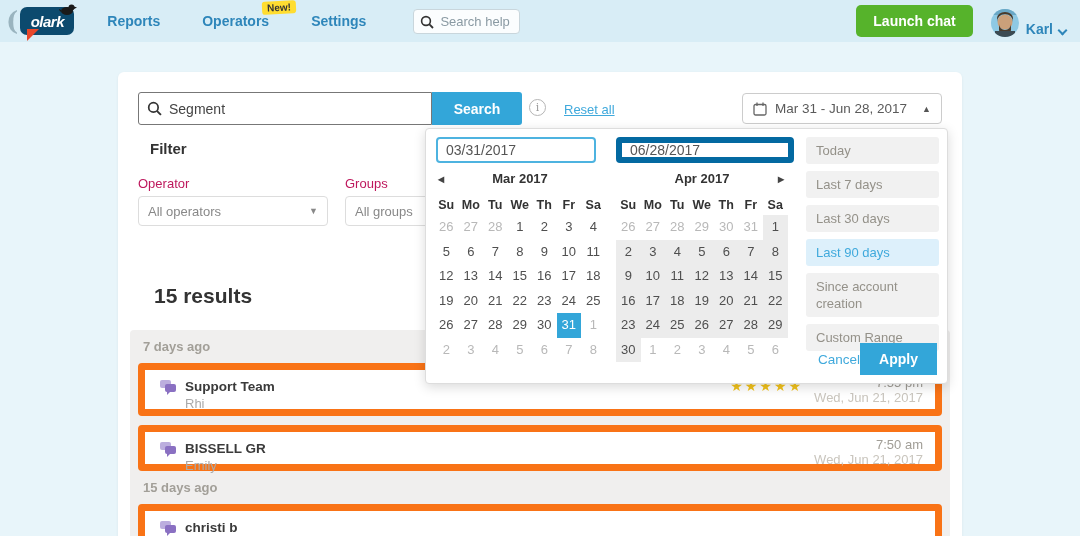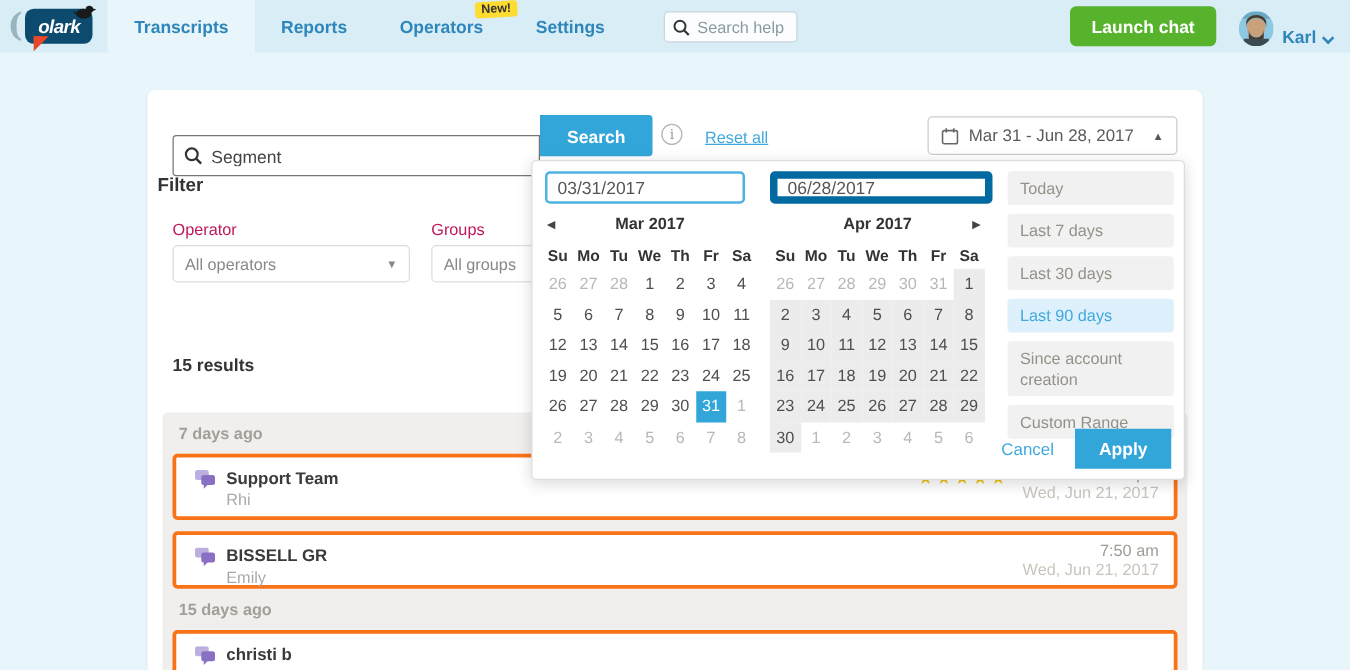--- a/index.html
+++ b/index.html
@@ -34,50 +34,50 @@
     padding:8px 17px; border-radius:5px; cursor:pointer; font-family:"Liberation Sans",sans-serif; }
   .avatar { width:28px; height:28px; border-radius:50%; overflow:hidden; margin-left:18px; cursor:pointer; }
   .username { color:#2e86ba; font-weight:bold; font-size:14px; margin-left:7px; cursor:pointer; }
   .chev { display:inline-block; width:7px; height:7px; border-right:2px solid #2e86ba;
     border-bottom:2px solid #2e86ba; transform:rotate(45deg); margin-left:6px; margin-bottom:3px; }
 
   
   .card { position:absolute; left:118px; top:72px; width:844px; height:490px;
     background:#fff; border-radius:6px; box-shadow:0 1px 3px rgba(0,0,0,.06); }
 
-  .seg-wrap { position:absolute; left:20px; top:20px; width:294px; height:33px;margin-top:16px; }
+  .seg-wrap { position:absolute; left:20px; top:20px; width:294px; height:33px; }
   .seg-wrap input { width:100%; height:100%; border:1px solid #777; border-radius:3px 0 0 3px;
     padding:0 8px 0 30px; font-size:14px; color:#444; font-family:"Liberation Sans",sans-serif; }
   .seg-wrap svg { position:absolute; left:9px; top:9px; }
   .search-btn { position:absolute; left:314px; top:20px; width:90px; height:33px;
     background:#33a6d9; border:none; border-radius:0 3px 3px 0; color:#fff; font-weight:bold;
     font-size:14px; cursor:pointer; font-family:"Liberation Sans",sans-serif; }
   .info { position:absolute; left:411px; top:27px; width:17px; height:17px; border:1px solid #b5b5b5;
     border-radius:50%; color:#9a9a9a; font-size:11px; text-align:center; line-height:15px;
     font-family:"DejaVu Serif",serif; cursor:pointer; }
   .reset { position:absolute; left:446px; top:30px; color:#3fa9dc; font-size:13px;
     text-decoration:underline; cursor:pointer; }
   .range-btn { position:absolute; left:624px; top:21px; width:200px; height:31px; background:#fff;
     border:1px solid #ccc; border-radius:4px; display:flex; align-items:center; padding:0 10px;
     cursor:pointer; }
   .range-btn .txt { color:#5a5a5a; font-size:13.5px; margin-left:8px; }
   .range-btn .up { margin-left:auto; color:#555; font-size:9px; }
 
-  .filter-title { position:absolute; left:8px; top:68px; font-size:15px; font-weight:bold; color:#333; }
+  .filter-title { position:absolute; left:32px; top:68px; font-size:15px; font-weight:bold; color:#333; }
   .f-label { position:absolute; top:104px; font-size:13px; color:#be185d; }
   .f-select { position:absolute; top:124px; width:190px; height:30px; border:1px solid #ddd;
     border-radius:4px; background:#fff; display:flex; align-items:center; padding:0 9px;
     font-size:13px; color:#888; cursor:pointer; }
   .f-select .dn { margin-left:auto; color:#888; font-size:9px; }
 
-  .results-title { position:absolute; left:20px; top:212px; font-size:14px; font-weight:bold; color:#333; }
+  .results-title { position:absolute; left:36px; top:212px; font-size:21px; font-weight:bold; color:#333; }
   .res-box { position:absolute; left:12px; top:258px; width:820px; height:300px;
     background:#f0efee; border-radius:4px; }
   .grp-age { margin:0 0 0 13px; padding-top:9px; color:#a29f98; font-size:13px; font-weight:bold; }
-  .row { position:relative; margin:9px 8px 0 8px; background:#fff; border:3px solid #f97316;
+  .row { position:relative; margin:9px 8px 0 8px; background:#fff; border:7px solid #f97316;
     border-radius:4px; cursor:pointer; }
   .row .cicon { position:absolute; left:15px; top:10px; }
   .row .nm { position:absolute; left:40px; top:9px; font-size:13.5px; font-weight:bold; color:#3a3a3a; }
   .row .op { position:absolute; left:40px; top:26px; font-size:13px; color:#aaa; }
   .row .stars { position:absolute; right:132px; top:8px; color:#f1c21c; font-size:14px; letter-spacing:2px; }
   .row .tblock { position:absolute; right:12px; top:5px; text-align:right; }
   .row .tm { font-size:13px; color:#a09d96; }
   .row .dt { font-size:13px; color:#c9c5bd; }
 
   
@@ -96,21 +96,21 @@
   .wd { height:20px; text-align:center; font-size:12.5px; font-weight:bold; color:#333; line-height:20px; }
   .day { height:24.5px; text-align:center; font-size:13px; color:#4f4f4f; line-height:24.5px; cursor:pointer; }
   .day.muted { color:#b8b8b8; }
   .day.range { background:#ececec; }
   .day.sel { background:#33a6d9; color:#fff; }
   .presets { position:absolute; left:380px; top:8px; width:133px; display:flex; flex-direction:column; gap:7px; }
   .preset { background:#f1f1f1; border:none; border-radius:3px; color:#949189; font-size:13px;
     text-align:left; padding:5px 10px; min-height:26px; cursor:pointer; line-height:17px;
     font-family:"Liberation Sans",sans-serif; }
   .preset.active { background:#ddf0fb; color:#3fa9dc; }
-  .dp-actions { position:absolute; right:10px; bottom:8px; display:flex; align-items:center; gap:17px; }
+  .dp-actions { position:absolute; right:10px; bottom:8px; display:flex; align-items:center; }
   .cancel { color:#3fa9dc; font-size:13.5px; cursor:pointer; }
   .apply { background:#33a6d9; border:none; border-radius:0; color:#fff; font-weight:bold;
     font-size:14px; padding:8px 19px; cursor:pointer; font-family:"Liberation Sans",sans-serif; }
 </style>
 </head>
 <body>
 
 <header class="nav">
   <div class="logo">
     <span class="paren">(</span>
@@ -118,23 +118,20 @@
       <span class="word">olark</span>
       <svg class="bird" width="18" height="13" viewBox="0 0 18 13">
         <ellipse cx="8" cy="8" rx="6" ry="4" fill="#1a1a1a"></ellipse>
         <circle cx="12.5" cy="4.5" r="3" fill="#1a1a1a"></circle>
         <polygon points="15,3.5 18,4.5 15,6" fill="#1a1a1a"></polygon>
         <polygon points="2,7 -2,5 2,9" fill="#1a1a1a"></polygon>
       </svg>
     </div>
   </div>
   <nav class="tabs" id="nav-tabs">
-      <a class="tab active">
-        <span>Transcripts</span>
-      </a>
       <a class="tab">
         <span>Reports</span>
       </a>
       <a class="tab">
         <span>Operators</span>
         <span class="badge">New!</span>
       </a>
       <a class="tab">
         <span>Settings</span>
       </a>

